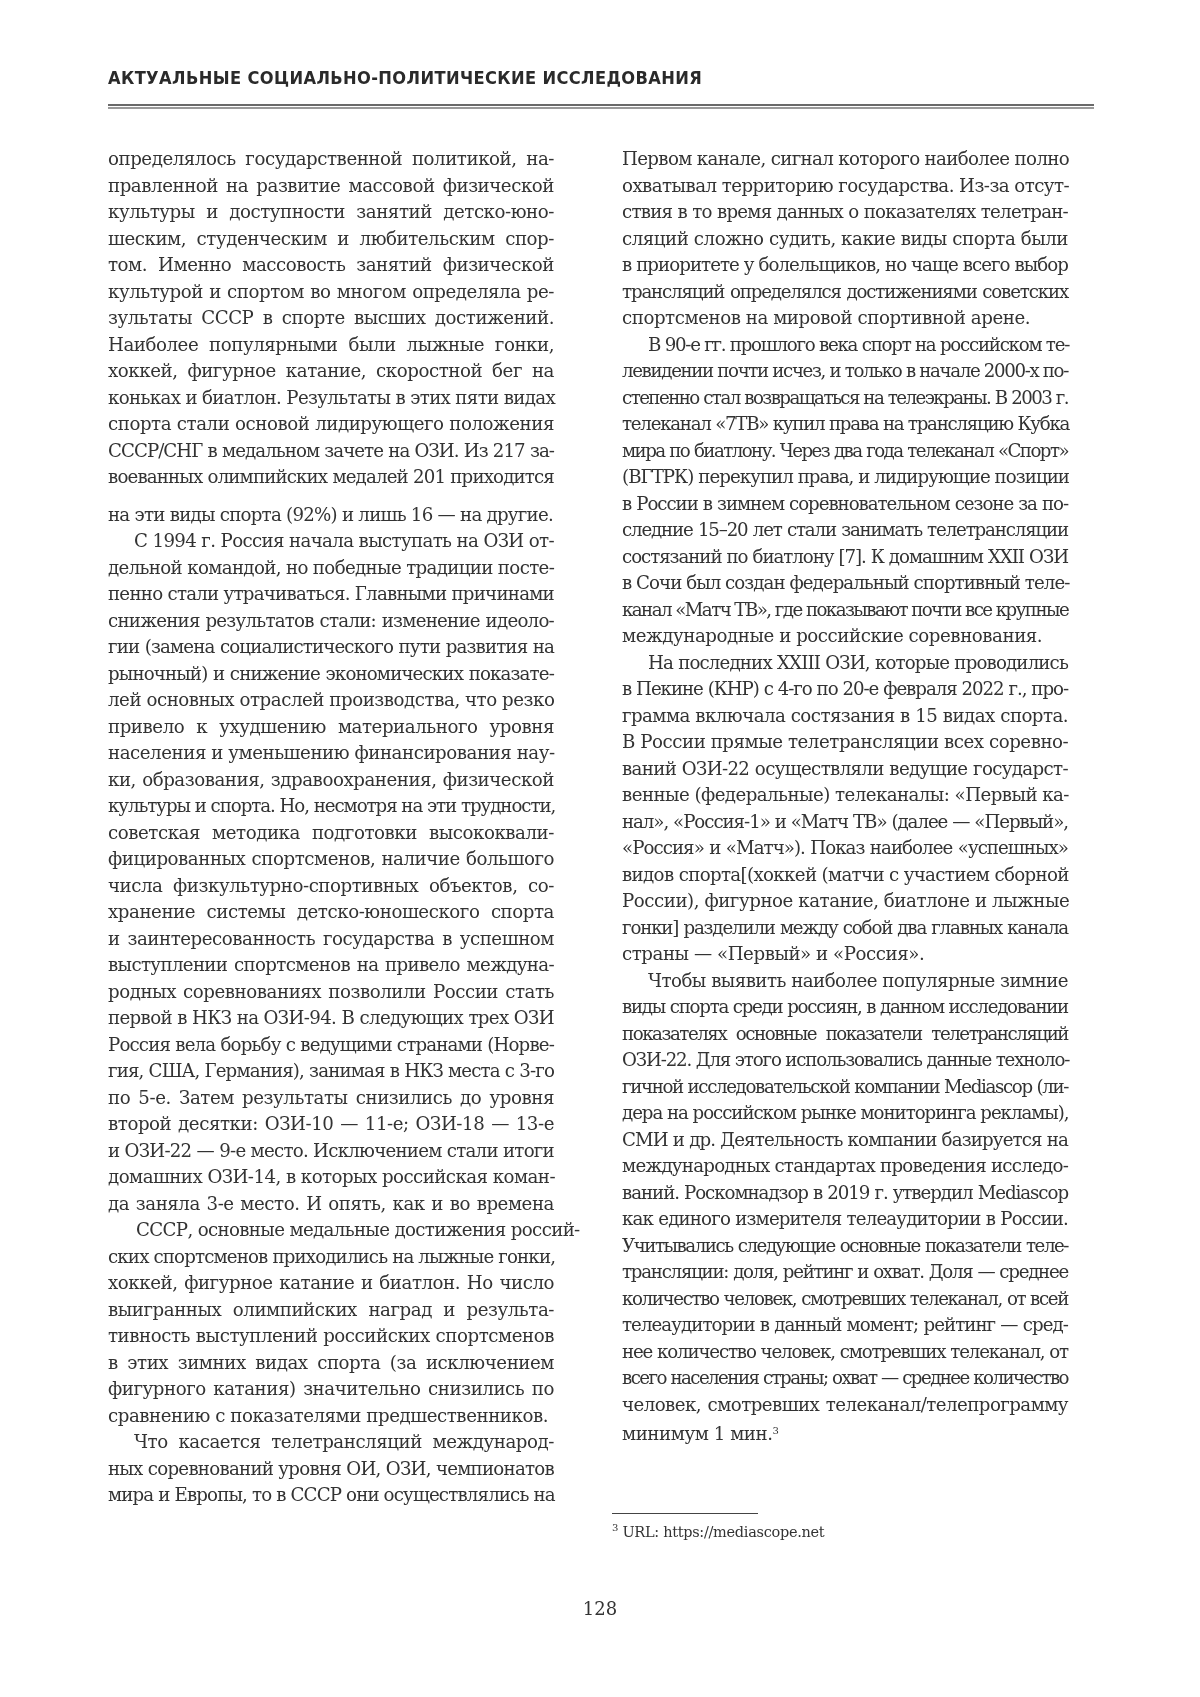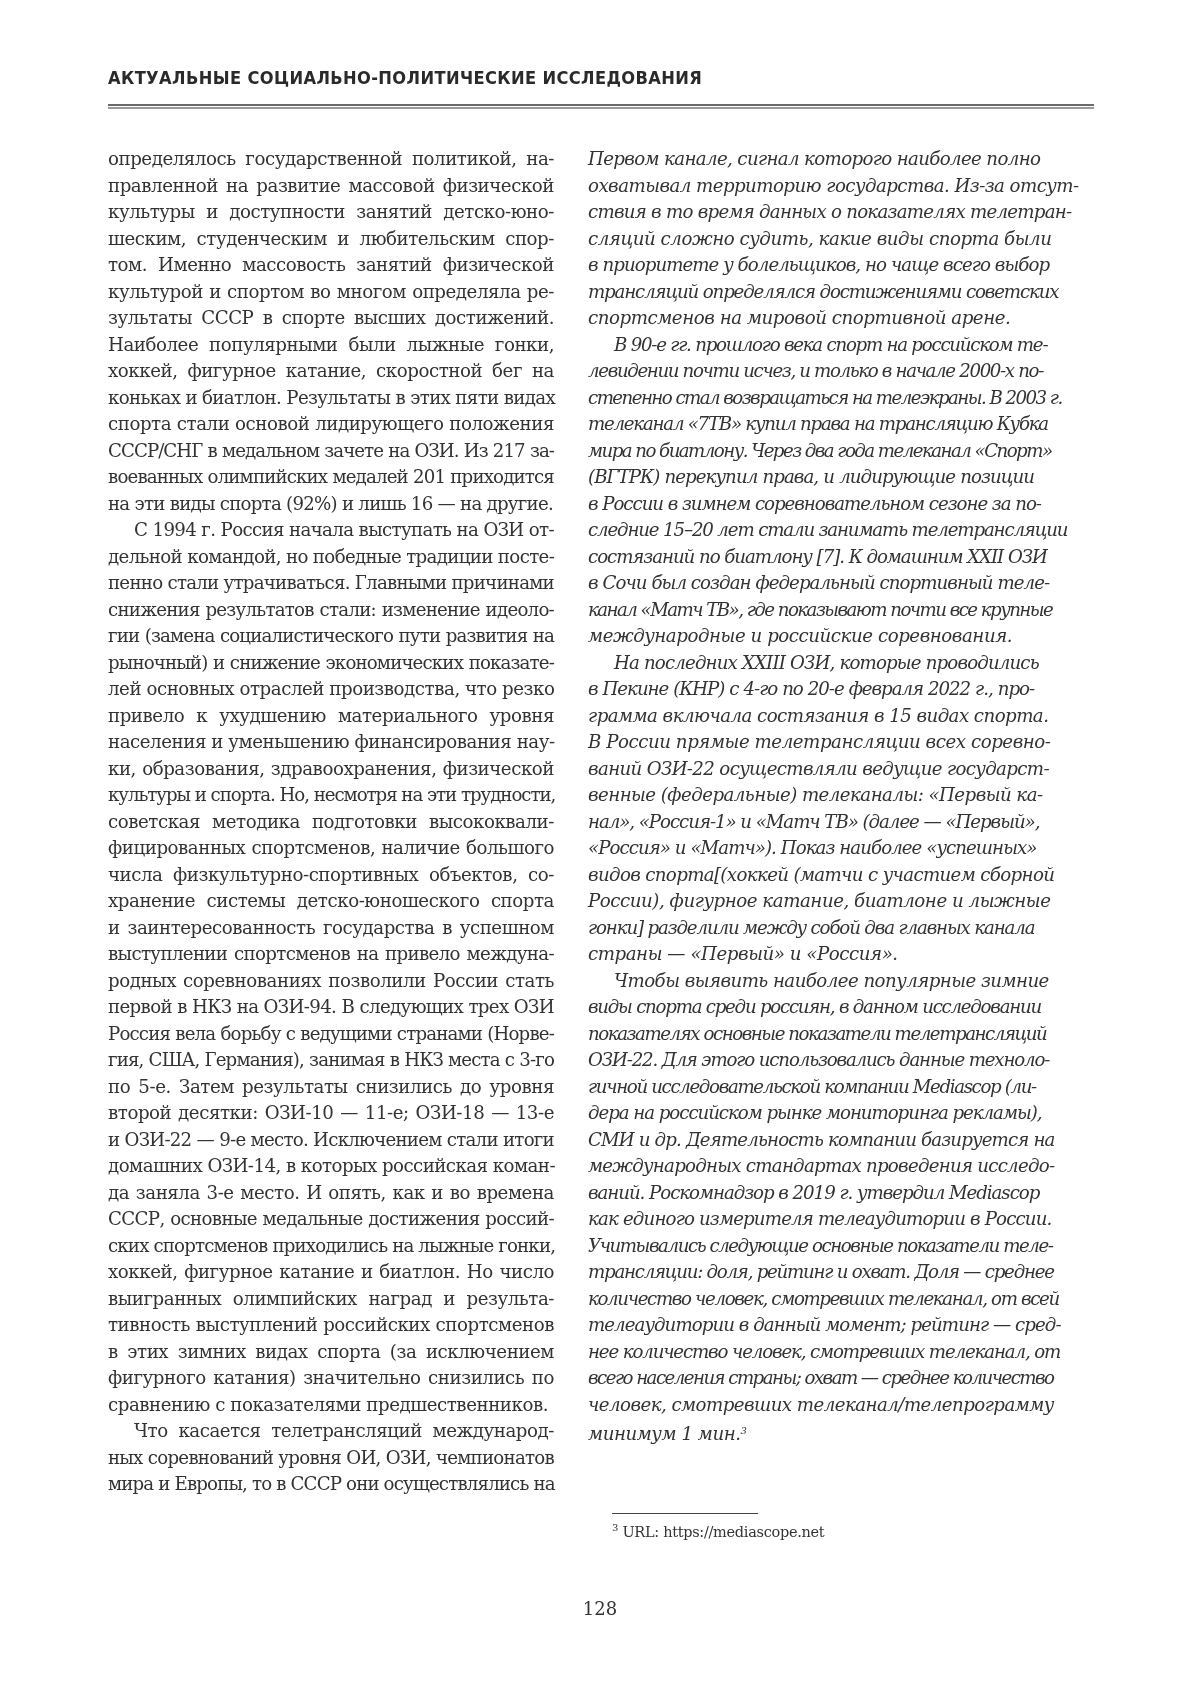--- a/index.html
+++ b/index.html
@@ -9,21 +9,21 @@
     position: absolute; left: 108px; top: 68px;
     font-family: "DejaVu Sans", sans-serif; font-weight: bold;
     font-size: 17.5px; letter-spacing: 0.4px; color: #2a2a2a;
     transform: scaleX(0.93); transform-origin: left top;
   }
   .rule { position: absolute; left: 108px; width: 986px; }
   .rule.r1 { top: 104px; height: 2px; background: #6a6a6a; }
   .rule.r2 { top: 107px; height: 2px; background: #9a9a9a; }
   .col { position: absolute; top: 146px; width: 446px; }
   .col.left { left: 108px; }
-  .col.right { left: 588px; font-style: italic; }
+  .col.right { left: 622px; }
   .line {
     font-family: "DejaVu Serif", serif; font-size: 18.2px;
     line-height: 26.5px; height: 26.5px; color: #333333;
     white-space: nowrap; text-align: justify; text-align-last: justify;
     display: block; letter-spacing: -0.45px;
   }
   .line.last { text-align-last: left; }
   .line.indent { padding-left: 26px; }
   .fn-rule { position: absolute; left: 612px; top: 1513px; width: 146px; height: 1px; background: #444; }
   .footnote {
@@ -51,21 +51,21 @@
       <div class="line"><span>шеским, студенческим и любительским спор-</span></div>
       <div class="line"><span>том. Именно массовость занятий физической</span></div>
       <div class="line"><span>культурой и спортом во многом определяла ре-</span></div>
       <div class="line"><span>зультаты СССР в спорте высших достижений.</span></div>
       <div class="line"><span>Наиболее популярными были лыжные гонки,</span></div>
       <div class="line"><span>хоккей, фигурное катание, скоростной бег на</span></div>
       <div class="line" style="letter-spacing: -0.65px;"><span>коньках и биатлон. Результаты в этих пяти видах</span></div>
       <div class="line"><span>спорта стали основой лидирующего положения</span></div>
       <div class="line" style="letter-spacing: -0.95px;"><span>СССР/СНГ в медальном зачете на ОЗИ. Из 217 за-</span></div>
       <div class="line" style="letter-spacing: -0.85px;"><span>воеванных олимпийских медалей 201 приходится</span></div>
-      <div class="line last" style="letter-spacing: -0.75px;"><span>на эти виды спорта (92%) и лишь 16 — на другие.</span></div>
+      <div class="line last" style="letter-spacing: -0.75px; margin-top: 11px;"><span>на эти виды спорта (92%) и лишь 16 — на другие.</span></div>
       <div class="line indent" style="letter-spacing: -0.65px;"><span>С 1994 г. Россия начала выступать на ОЗИ от-</span></div>
       <div class="line" style="letter-spacing: -0.65px;"><span>дельной командой, но победные традиции посте-</span></div>
       <div class="line" style="letter-spacing: -0.75px;"><span>пенно стали утрачиваться. Главными причинами</span></div>
       <div class="line" style="letter-spacing: -0.75px;"><span>снижения результатов стали: изменение идеоло-</span></div>
       <div class="line" style="letter-spacing: -0.85px;"><span>гии (замена социалистического пути развития на</span></div>
       <div class="line" style="letter-spacing: -0.85px;"><span>рыночный) и снижение экономических показате-</span></div>
       <div class="line"><span>лей основных отраслей производства, что резко</span></div>
       <div class="line"><span>привело к ухудшению материального уровня</span></div>
       <div class="line"><span>населения и уменьшению финансирования нау-</span></div>
       <div class="line"><span>ки, образования, здравоохранения, физической</span></div>
@@ -78,21 +78,21 @@
       <div class="line" style="letter-spacing: -0.65px;"><span>выступлении спортсменов на привело междуна-</span></div>
       <div class="line"><span>родных соревнованиях позволили России стать</span></div>
       <div class="line" style="letter-spacing: -0.65px;"><span>первой в НКЗ на ОЗИ-94. В следующих трех ОЗИ</span></div>
       <div class="line" style="letter-spacing: -0.85px;"><span>Россия вела борьбу с ведущими странами (Норве-</span></div>
       <div class="line" style="letter-spacing: -0.85px;"><span>гия, США, Германия), занимая в НКЗ места с 3-го</span></div>
       <div class="line"><span>по 5-е. Затем результаты снизились до уровня</span></div>
       <div class="line"><span>второй десятки: ОЗИ-10 — 11-е; ОЗИ-18 — 13-е</span></div>
       <div class="line" style="letter-spacing: -0.75px;"><span>и ОЗИ-22 — 9-е место. Исключением стали итоги</span></div>
       <div class="line" style="letter-spacing: -0.55px;"><span>домашних ОЗИ-14, в которых российская коман-</span></div>
       <div class="line"><span>да заняла 3-е место. И опять, как и во времена</span></div>
-      <div class="line" style="letter-spacing: -0.65px;"><span>СССР, основные медальные достижения россий-</span></div>
+      <div class="line" style="letter-spacing: -0.65px; margin-left: 28px;"><span>СССР, основные медальные достижения россий-</span></div>
       <div class="line" style="letter-spacing: -0.85px;"><span>ских спортсменов приходились на лыжные гонки,</span></div>
       <div class="line"><span>хоккей, фигурное катание и биатлон. Но число</span></div>
       <div class="line"><span>выигранных олимпийских наград и результа-</span></div>
       <div class="line"><span>тивность выступлений российских спортсменов</span></div>
       <div class="line"><span>в этих зимних видах спорта (за исключением</span></div>
       <div class="line"><span>фигурного катания) значительно снизились по</span></div>
       <div class="line last"><span>сравнению с показателями предшественников.</span></div>
       <div class="line indent"><span>Что касается телетрансляций международ-</span></div>
       <div class="line" style="letter-spacing: -0.75px;"><span>ных соревнований уровня ОИ, ОЗИ, чемпионатов</span></div>
       <div class="line" style="letter-spacing: -0.85px;"><span>мира и Европы, то в СССР они осуществлялись на</span></div>

